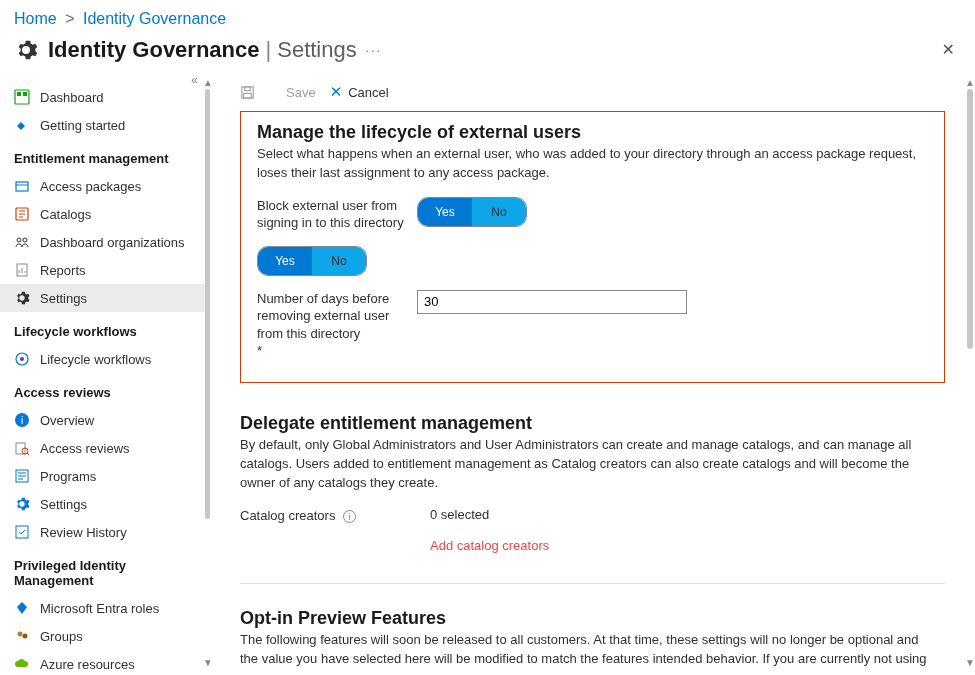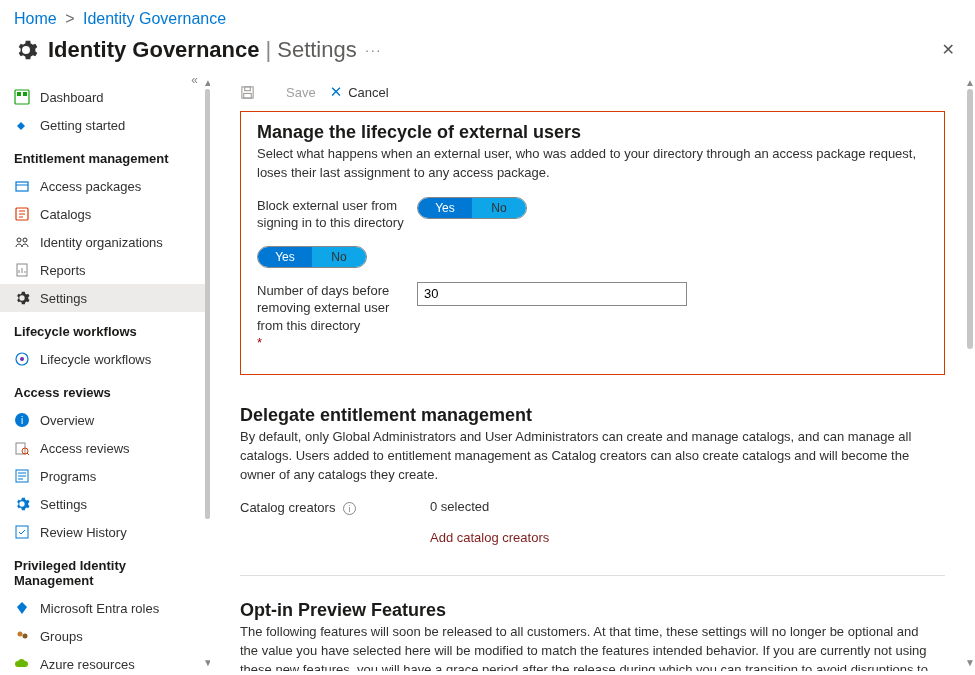--- a/index.html
+++ b/index.html
@@ -36,28 +36,28 @@
   .tool-btn { display: flex; align-items: center; gap: 6px; cursor: pointer; }
   .tool-btn.disabled { color: #a19f9d; cursor: default; gap: 31px; }
   .tool-btn .x { color: #0078d4; font-size: 15px; font-weight: 400; }
   .content { padding: 0 30px 0 30px; }
   .redbox { border: 1.5px solid #d83b01; padding: 10px 16px 14px 16px; margin-bottom: 30px; }
   .section-h { font-size: 18px; font-weight: 600; color: #1b1a19; margin-bottom: 2px; }
   .section-p { font-size: 13px; color: #323130; line-height: 1.45; margin-bottom: 14px; max-width: 700px; }
   .row { display: flex; align-items: flex-start; margin-bottom: 14px; }
   .row-label { width: 160px; font-size: 13px; padding-right: 10px; line-height: 1.35; }
   .req { color: #a80000; }
-  .toggle { display: inline-flex; width: 110px; height: 22px; border: 1px solid #8a8886; border-radius: 11px; overflow: hidden; font-size: 12px; cursor: pointer; }
+  .toggle { display: inline-flex; width: 110px; height: 30px; border: 1px solid #8a8886; border-radius: 11px; overflow: hidden; font-size: 12px; cursor: pointer; }
   .toggle .half { flex: 1; display: flex; align-items: center; justify-content: center; }
   .toggle .on { background: #0078d4; color: #fff; }
   .toggle .off { background: #0ea5e9; color: #323130; }
   .textin { width: 270px; height: 24px; border: 1px solid #8a8886; padding: 2px 6px; font-size: 13px; }
   .section { margin-bottom: 30px; }
   .info-ic { display:inline-block; width:13px; height:13px; border:1px solid #888; border-radius:50%; font-size:9px; line-height:12px; text-align:center; color:#888; margin-left:4px; }
-  .link { color:#7f1d1d; cursor:pointer; font-size:13px; }
+  .link { color:#ef4444; cursor:pointer; font-size:13px; }
   .hr { border:none; border-top:1px solid #e1dfdd; margin: 24px 0; }
   svg { display:block; }
 </style>
 </head>
 <body>
 
 <div class="breadcrumb">
   <a href="#">Home</a>
   <span class="sep">&gt;</span>
   <a href="#">Identity Governance</a>
@@ -120,21 +120,21 @@
       <span>Catalogs</span>
     </div>
     <div class="nav-item">
       <span class="ic">
           <svg width="16" height="16" viewBox="0 0 16 16">
             <circle cx="5" cy="6" r="2" fill="none" stroke="#323130"></circle>
             <circle cx="11" cy="6" r="2" fill="none" stroke="#323130"></circle>
             <path d="M2 13c0-2 2-3 3-3s3 1 3 3M8 13c0-2 2-3 3-3s3 1 3 3" fill="none" stroke="#323130"></path>
           </svg>
         </span>
-      <span>Identity organizations</span>
+      <span>Dashboard organizations</span>
     </div>
     <div class="nav-item">
       <span class="ic">
           <svg width="16" height="16" viewBox="0 0 16 16">
             <rect x="3" y="2" width="10" height="12" fill="none" stroke="#888"></rect>
             <path d="M5 11V8M8 11V6M11 11V9" stroke="#888"></path>
           </svg>
         </span>
       <span>Reports</span>
     </div>

